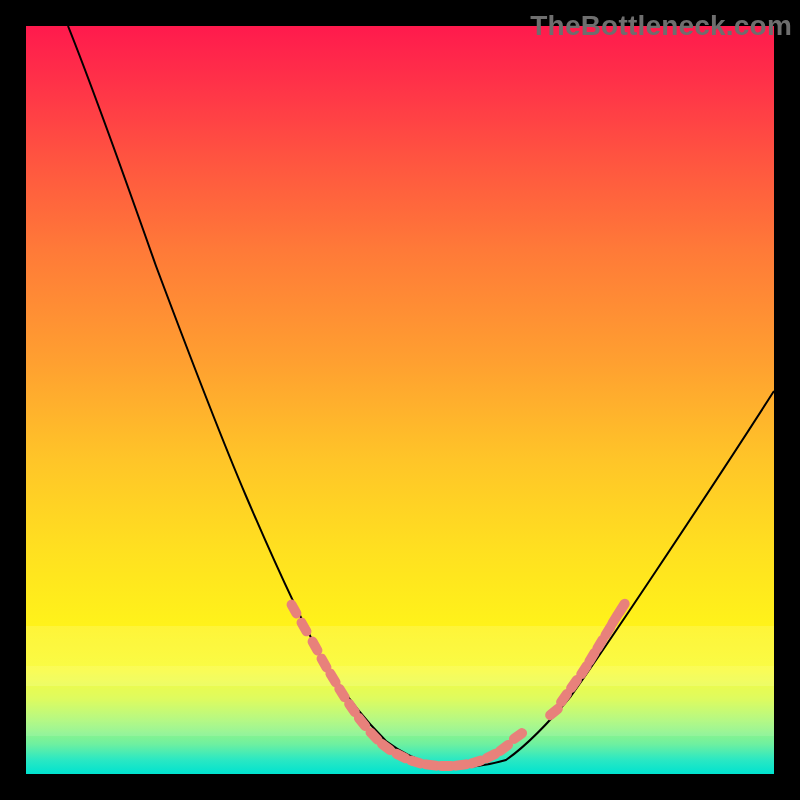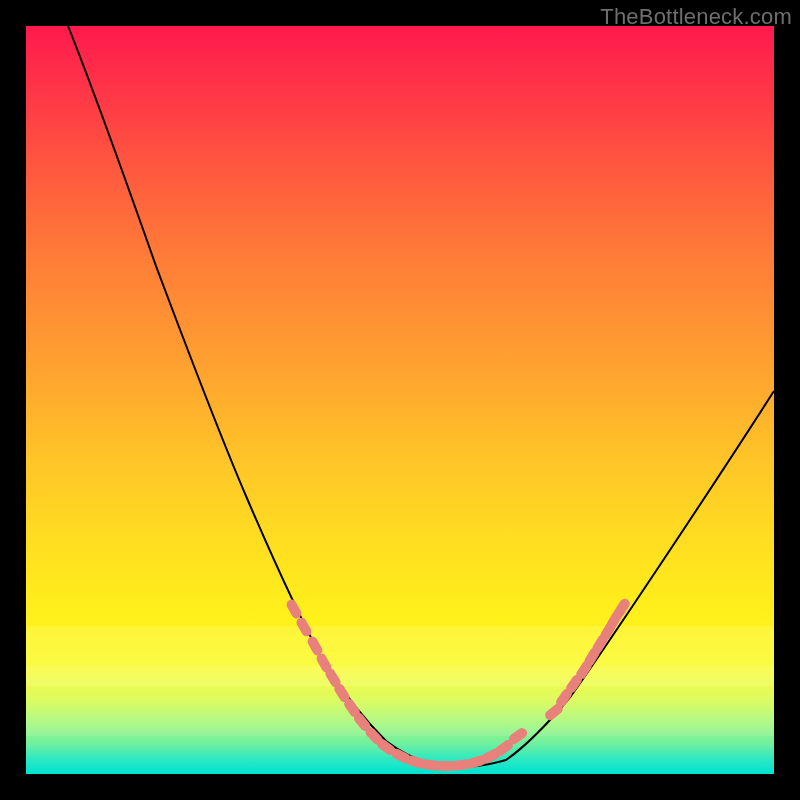--- a/index.html
+++ b/index.html
@@ -29,25 +29,25 @@
       #f8fb28 86%,
       #d9fb4f 90%,
       #a8f77a 93%,
       #6ef0a0 96%,
       #2de8c2 98%,
       #00e3d0 100%
     );
   }
   .watermark {
     position: absolute;
-    top: 4px;
+    top: 10px;
     right: 8px;
     color: #6e6e6e;
-    font-size: 22px;
-    font-weight: 400;
+    font-size: 28px;
+    font-weight: 700;
     letter-spacing: 0.2px;
     z-index: 5;
   }
   svg.plot {
     position: absolute;
     left: 0;
     top: 0;
     width: 748px;
     height: 748px;
   }

